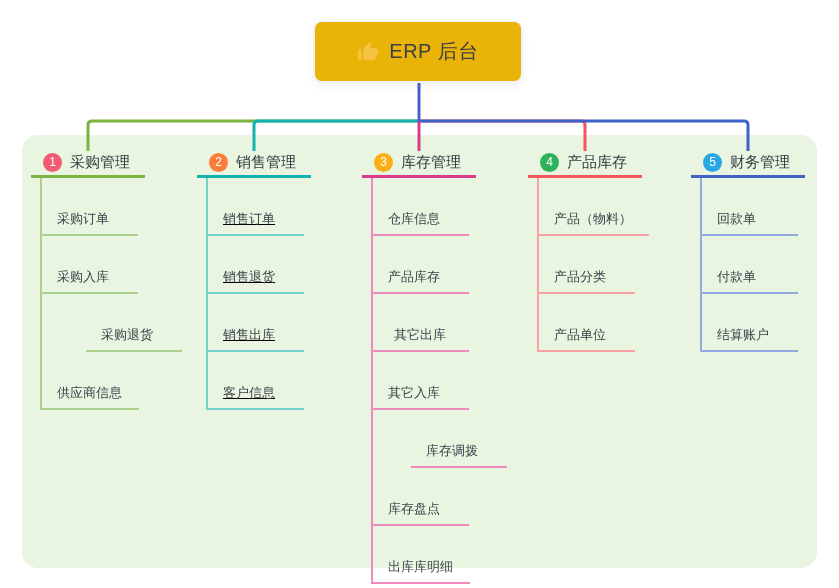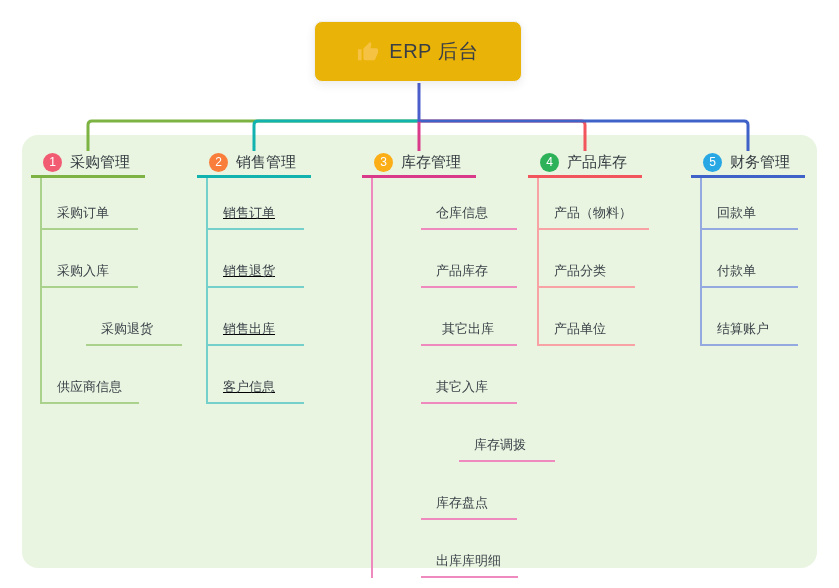--- a/index.html
+++ b/index.html
@@ -33,21 +33,21 @@
   .branch-label{font-size:15px;color:#363b41;white-space:nowrap;}
   ul.children{
     list-style:none;margin:0 0 0 9px;padding:0;
     border-left:2px solid #000;
   }
   ul.children li{
     box-sizing:border-box;height:58px;border-bottom:2px solid #000;
     display:flex;align-items:flex-end;
     padding:0 17px 6px 15px;width:max-content;min-width:96px;
   }
-  ul.children li:first-child{height:52px;}
+  ul.children li:first-child{height:58px;}
   .child-label{font-size:13px;color:#3c4249;white-space:nowrap;}
 </style>
 </head>
 <body>
 
 <div class="canvas">
   <div class="panel" style="background: rgb(233, 245, 225);"></div>
   <svg class="connectors" viewBox="0 0 839 588" id="connector-svg">
       <path d="M419,121 H92 Q88,121 88,125 V151" stroke="#7cb342" stroke-width="3" fill="none"></path>
       <path d="M419,121 H258 Q254,121 254,125 V151" stroke="#12b2af" stroke-width="3" fill="none"></path>
@@ -103,21 +103,21 @@
           <li style="border-bottom-color: rgb(116, 208, 202);">
             <span class="child-label">客户信息</span>
           </li>
         </ul>
       </div>
       <div class="branch" style="left: 362px; top: 150px;">
         <div class="branch-header" style="border-bottom-color: rgb(217, 58, 138);">
           <span class="badge" style="background: rgb(252, 174, 22);">3</span>
           <span class="branch-label">库存管理</span>
         </div>
-        <ul class="children" style="border-left-color: rgb(239, 138, 191); padding-left: 48px;">
+        <ul class="children" style="border-left-color: rgb(239, 138, 191);">
           <li style="border-bottom-color: rgb(239, 138, 191);">
             <span class="child-label">仓库信息</span>
           </li>
           <li style="border-bottom-color: rgb(239, 138, 191);">
             <span class="child-label">产品库存</span>
           </li>
           <li style="border-bottom-color: rgb(239, 138, 191); justify-content: center;">
             <span class="child-label">其它出库</span>
           </li>
           <li style="border-bottom-color: rgb(239, 138, 191);">

